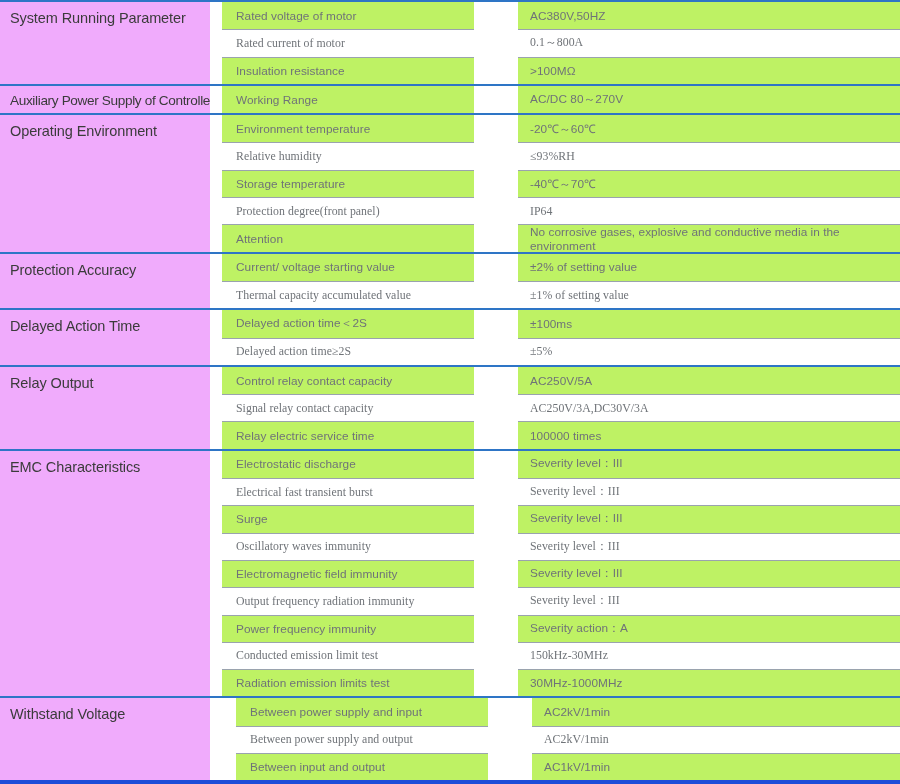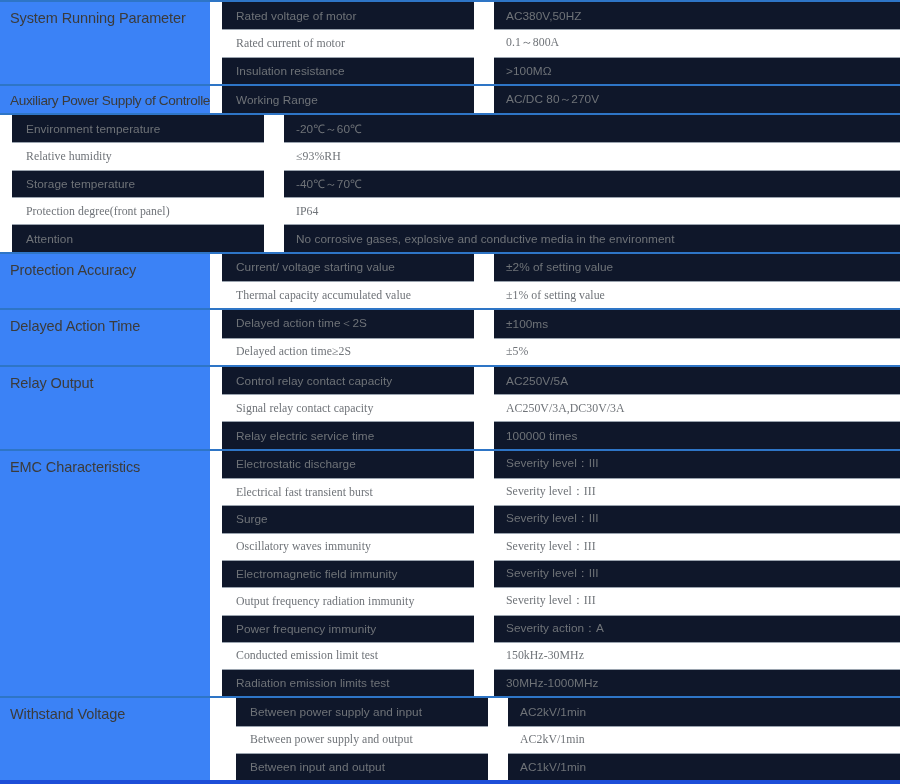--- a/index.html
+++ b/index.html
@@ -31,21 +31,21 @@
     border-bottom: 6px solid #1d4ed8;
     gap: 7px;
   }
 
   
   .cat-cell {
     width: 210px;
     min-width: 210px;
     box-sizing: border-box;
     padding: 7px 0 0 10px;
-    background: #3b82f6;
+    background: #f0abfc;
   }
   .cat-label {
     font-size: 14.5px;
     color: #3b3b3b;
     line-height: 1.25;
     white-space: nowrap;
     letter-spacing: -0.1px;
   }
   .cat-cell.narrow .cat-label {
     font-size: 13.6px;
@@ -81,26 +81,27 @@
   }
   .param {
     width: 252px;
     min-width: 252px;
     padding-left: 14px;
     margin-right: 20px;
   }
   .value {
     flex: 1 1 auto;
     padding-left: 12px;
+    margin-left: 24px;
   }
 
   
   .row.shaded .param,
   .row.shaded .value {
-    background: #0f172a;
+    background: #bef264;
     border-top: 1px solid #9aa3ae;
   }
   
   .row.plain .param,
   .row.plain .value {
     background: #ffffff;
     border-top: 1px solid #9aa3ae;
     font-family: Liberation Serif, serif;
   }
   .row.first .param,
@@ -138,20 +139,23 @@
       </div>
       <div class="gap"></div>
       <div class="rows">
         <div class="row shaded first">
           <div class="param">Working Range</div>
           <div class="value">AC/DC 80～270V</div>
         </div>
       </div>
     </div>
     <div class="section">
+      <div class="cat-cell">
+        <div class="cat-label">Operating Environment</div>
+      </div>
       <div class="gap"></div>
       <div class="rows">
         <div class="row shaded first">
           <div class="param">Environment temperature</div>
           <div class="value">-20℃～60℃</div>
         </div>
         <div class="row plain">
           <div class="param">Relative humidity</div>
           <div class="value">≤93%RH</div>
         </div>

